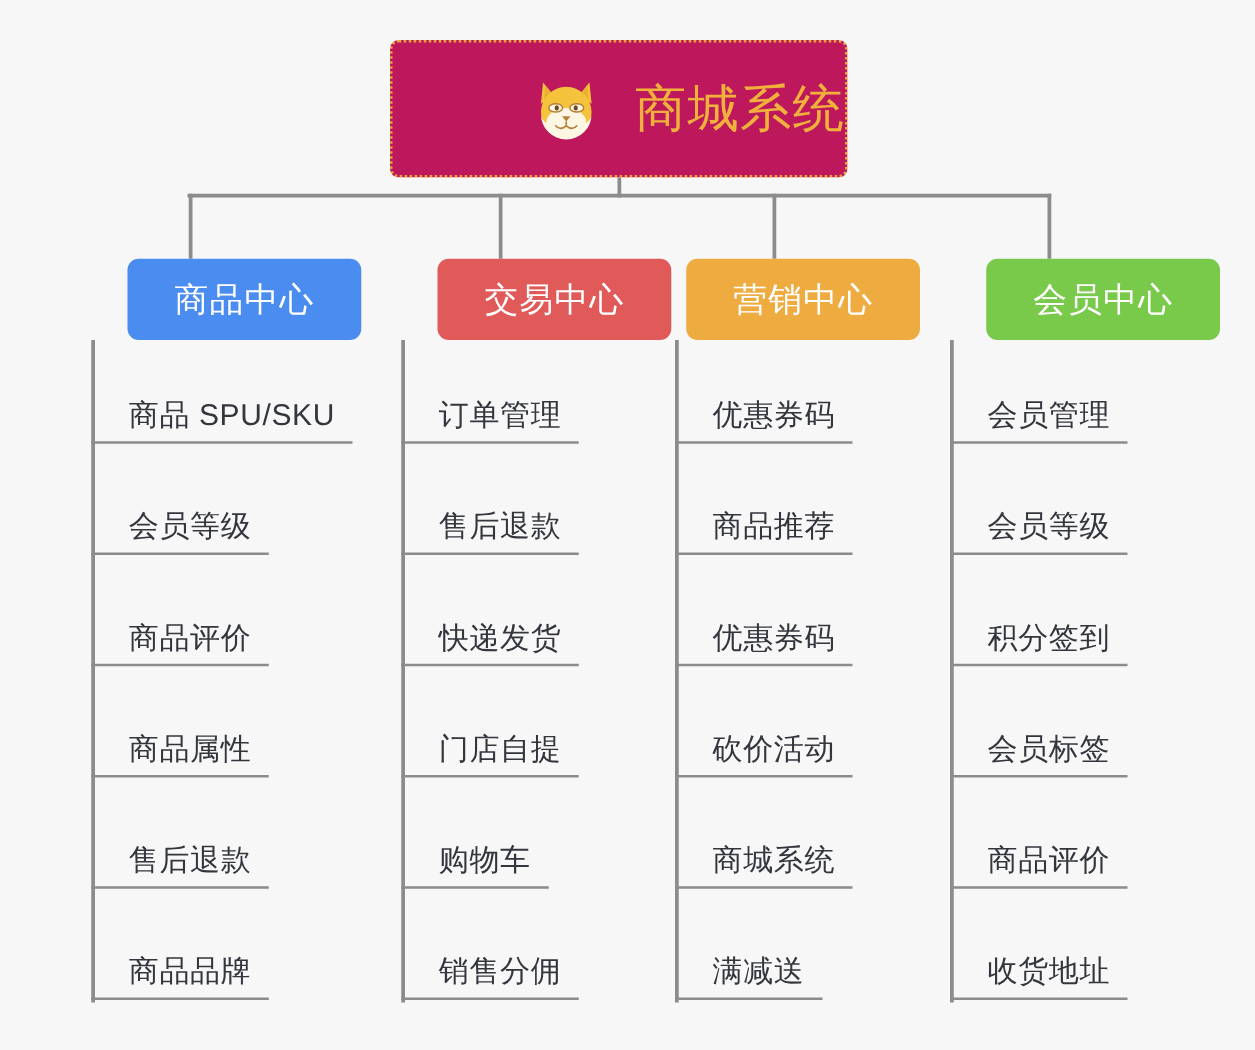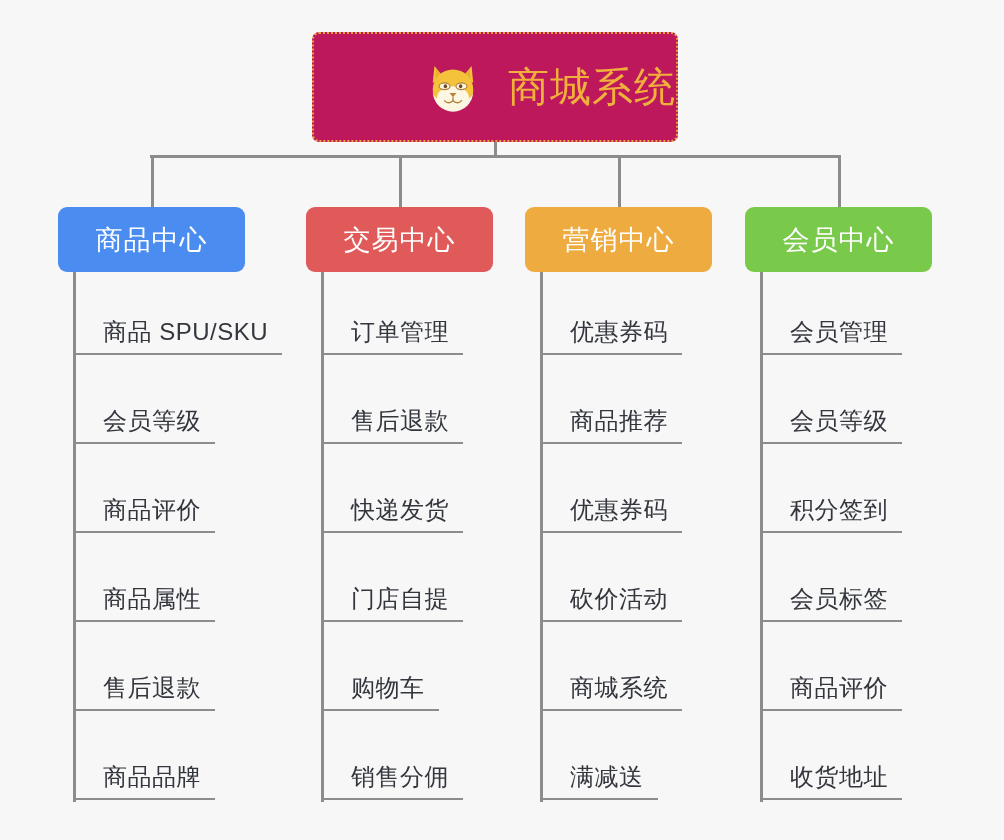--- a/index.html
+++ b/index.html
@@ -83,20 +83,21 @@
     width: 187px;
     height: 65px;
     border-radius: 9px;
     display: flex;
     align-items: center;
     justify-content: center;
     color: #ffffff;
     font-size: 27px;
     letter-spacing: 1px;
     white-space: nowrap;
+    margin-left: 44px;
   }
 
   
   .col-trunk {
     position: absolute;
     width: 3px;
     background: #8c8c8c;
   }
   .leaf {
     position: absolute;
@@ -199,21 +200,21 @@
       </div>
       <div class="leaf" style="left: 321px; top: 711px;">
         <span class="leaf-label">购物车</span>
         <div class="leaf-underline" style="background: rgb(140, 140, 140); width: 118px;"></div>
       </div>
       <div class="leaf" style="left: 321px; top: 800px;">
         <span class="leaf-label">销售分佣</span>
         <div class="leaf-underline" style="background: rgb(140, 140, 140); width: 142px;"></div>
       </div>
       <div class="line line-v drop" style="left: 617.5px; background: rgb(140, 140, 140);"></div>
-      <div class="cat-header" style="left: 525px; background: rgb(238, 171, 64); color: rgb(255, 255, 255);">营销中心</div>
+      <div class="cat-header" style="left: 505px; background: rgb(238, 171, 64); color: rgb(255, 255, 255);">营销中心</div>
       <div class="col-trunk" style="left: 540px; top: 272px; height: 530px; background: rgb(140, 140, 140);"></div>
       <div class="leaf" style="left: 540px; top: 355px;">
         <span class="leaf-label">优惠券码</span>
         <div class="leaf-underline" style="background: rgb(140, 140, 140); width: 142px;"></div>
       </div>
       <div class="leaf" style="left: 540px; top: 444px;">
         <span class="leaf-label">商品推荐</span>
         <div class="leaf-underline" style="background: rgb(140, 140, 140); width: 142px;"></div>
       </div>
       <div class="leaf" style="left: 540px; top: 533px;">

